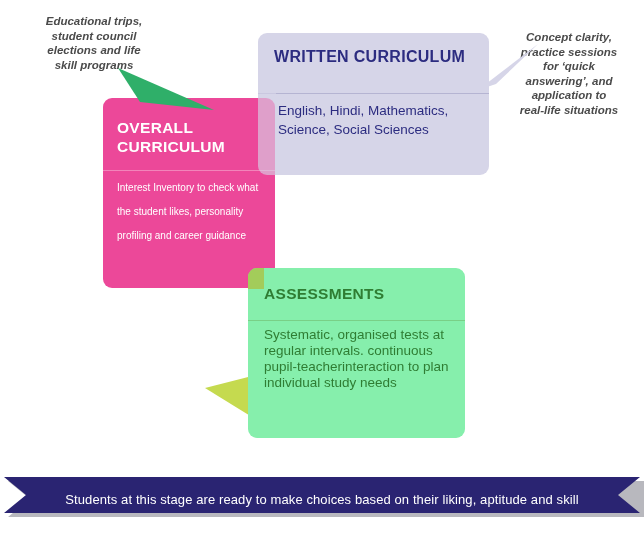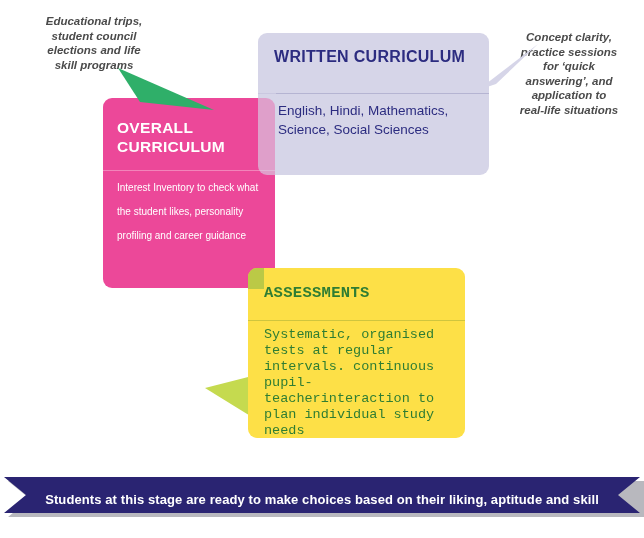--- a/index.html
+++ b/index.html
@@ -153,23 +153,22 @@
     height: 46px;
     z-index: 2;
   }
 
   
   #card-assess {
     left: 248px;
     top: 268px;
     width: 217px;
     height: 170px;
-    background: #fde047;
+    background: #86efac;
     z-index: 5;
-    font-family: Liberation Mono, monospace;
   }
   #card-assess .title {
     position: absolute;
     left: 16px;
     top: 16px;
     width: 190px;
     color: #2F7D33;
     font-size: 15.5px;
     line-height: 19px;
   }
@@ -234,21 +233,21 @@
     position: absolute;
     left: 0;
     top: 0;
     width: 636px;
     height: 44px;
     display: flex;
     align-items: center;
     justify-content: center;
     color: #ffffff;
     font-size: 13px;
-    font-weight: bold;
+    font-weight: normal;
     letter-spacing: 0.1px;
     text-align: center;
     pointer-events: none;
   }
 </style>
 </head>
 <body>
 
 <div id="stage">
 

